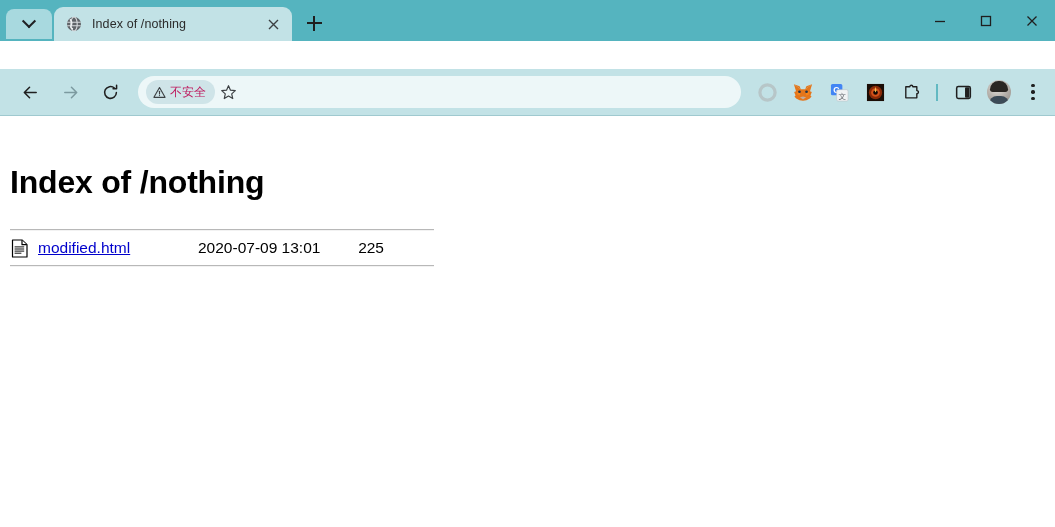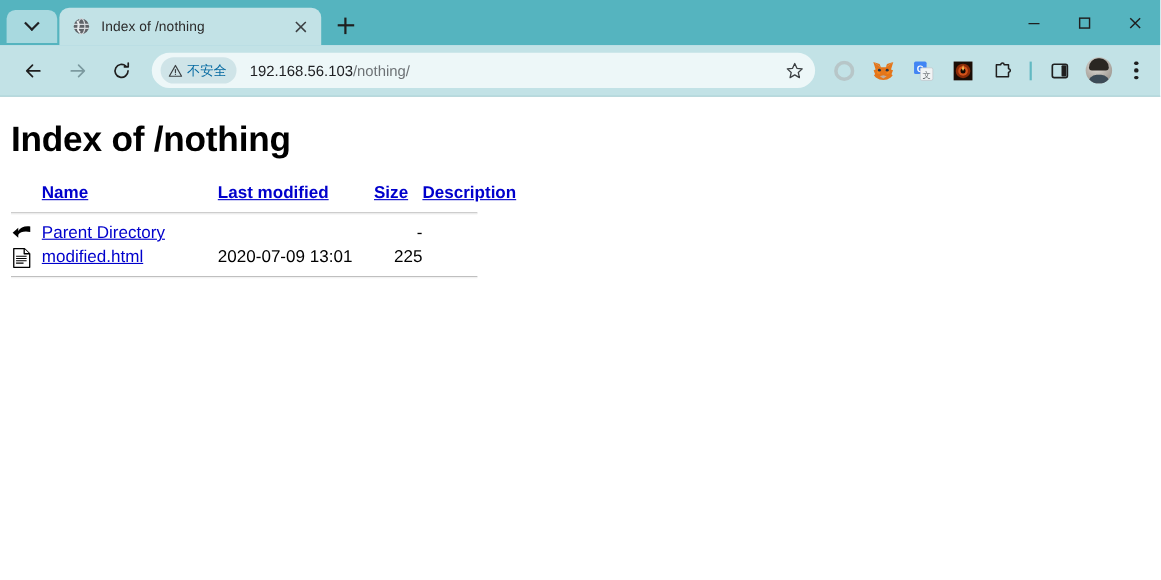--- a/index.html
+++ b/index.html
@@ -4,21 +4,21 @@
 <style>
   * { box-sizing: border-box; margin: 0; padding: 0; }
   html, body {
     width: 1055px; height: 527px;
     overflow: hidden;
     background: #ffffff;
     font-family: "Liberation Sans", sans-serif;
   }
 
   
-  .browser { width: 1055px; height: 527px; display: flex; flex-direction: column; }
+  .browser { width: 1055px; height: 527px; display: flex; flex-direction: column; gap: 28px; }
 
   
   .tabstrip {
     height: 41px;
     background: #55b4bf;
     display: flex;
     align-items: flex-end;
     position: relative;
     flex: none;
   }
@@ -83,21 +83,21 @@
     min-width: 0;
   }
   .sec-chip {
     height: 24px;
     background: #cfe4e8;
     border-radius: 12px;
     display: flex; align-items: center;
     padding: 0 9px 0 7px;
     flex: none;
   }
-  .sec-text { font-size: 12px; color: #0369a1; margin-left: 4px; white-space: nowrap; }
+  .sec-text { font-size: 12px; color: #be185d; margin-left: 4px; white-space: nowrap; }
   .url {
     flex: 1; min-width: 0;
     font-size: 13.5px;
     color: #202124;
     margin-left: 12px;
     white-space: nowrap; overflow: hidden;
   }
   .url .path { color: #6d7275; }
   .star { width: 26px; height: 26px; flex: none; display:flex; align-items:center; justify-content:center; }
 
@@ -238,23 +238,20 @@
 
     <div class="omnibox">
       <div class="sec-chip">
         <svg width="13" height="13" viewBox="0 0 14 14">
           <path d="M7 1.6 L13 12.2 H1 Z" fill="none" stroke="#3c4043" stroke-width="1.2" stroke-linejoin="round"></path>
           <path d="M7 5.6 V8.6" stroke="#3c4043" stroke-width="1.2" stroke-linecap="round"></path>
           <circle cx="7" cy="10.3" r="0.65" fill="#3c4043"></circle>
         </svg>
         <span class="sec-text">不安全</span>
       </div>
-      <div class="url">
-        <span>192.168.56.103</span><span class="path">/nothing/</span>
-      </div>
       <span class="star">
         <svg width="17" height="17" viewBox="0 0 18 18">
           <path d="M9 1.8 L11.1 6.5 L16.2 7 L12.4 10.4 L13.5 15.4 L9 12.8 L4.5 15.4 L5.6 10.4 L1.8 7 L6.9 6.5 Z" fill="none" stroke="#3c4043" stroke-width="1.25" stroke-linejoin="round"></path>
         </svg>
       </span>
     </div>
 
     <div class="ticon">
       <svg width="19" height="19" viewBox="0 0 20 20">
         <circle cx="10" cy="10" r="8" fill="none" stroke="#b7c6c8" stroke-width="3.4"></circle>
@@ -320,55 +317,27 @@
     </div>
   </div>
 
   <div class="page">
     <div class="page-inner">
 
       <h1 class="idx">Index of /nothing</h1>
 
       <table class="listing">
         <thead>
-          <tr>
-            <th class="c-icon"></th>
-            <th class="c-name">
-              <a href="#">Name</a>
-            </th>
-            <th class="c-mod">
-              <a href="#">Last modified</a>
-            </th>
-            <th class="c-size">
-              <a href="#">Size</a>
-            </th>
-            <th class="c-desc">
-              <a href="#">Description</a>
-            </th>
-          </tr>
           <tr class="rule">
             <td colspan="5">
                 <hr>
               </td>
           </tr>
         </thead>
         <tbody>
-          <tr>
-            <td class="c-icon">
-              <svg class="row-icon" viewBox="0 0 20 20">
-                <path d="M17.5 3.4 C12.5 2.6 8.5 4.4 6.6 7.4 L6.6 4.6 L1.5 9.2 L6.6 13.6 L6.6 10.8 C8.4 8.4 12.2 7.2 17.5 8.4 Z" fill="#000"></path>
-              </svg>
-            </td>
-            <td class="c-name">
-              <a href="#">Parent Directory</a>
-            </td>
-            <td class="c-mod"></td>
-            <td class="c-size">-</td>
-            <td class="c-desc"></td>
-          </tr>
           <tr>
             <td class="c-icon">
               <svg class="row-icon" viewBox="0 0 20 20">
                 <path d="M2.5 1.5 H12 L17 6.2 V18.5 H2.5 Z" fill="#ffffff" stroke="#000" stroke-width="1.2" stroke-linejoin="round"></path>
                 <path d="M12 1.7 V6.2 H16.8" fill="#ffffff" stroke="#000" stroke-width="1.2" stroke-linejoin="round"></path>
                 <path d="M4.6 8.4 H14.2 M4.6 10.5 H14.2 M4.6 12.6 H14.2 M4.6 14.7 H11.4" stroke="#000" stroke-width="0.95"></path>
               </svg>
             </td>
             <td class="c-name">
               <a href="#">modified.html</a>

